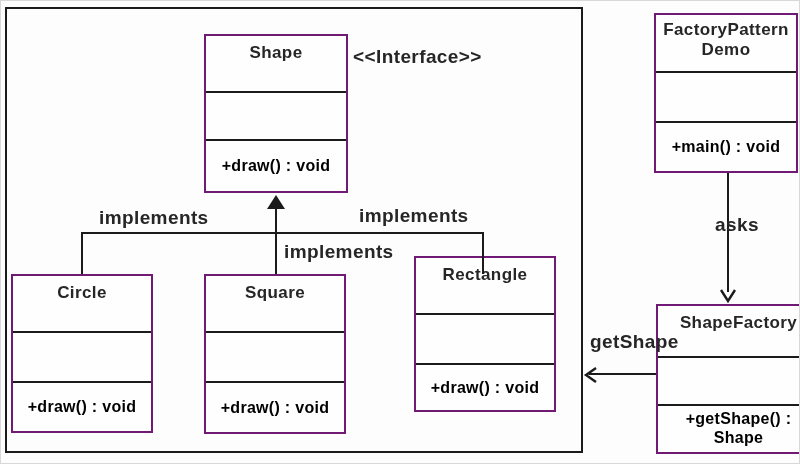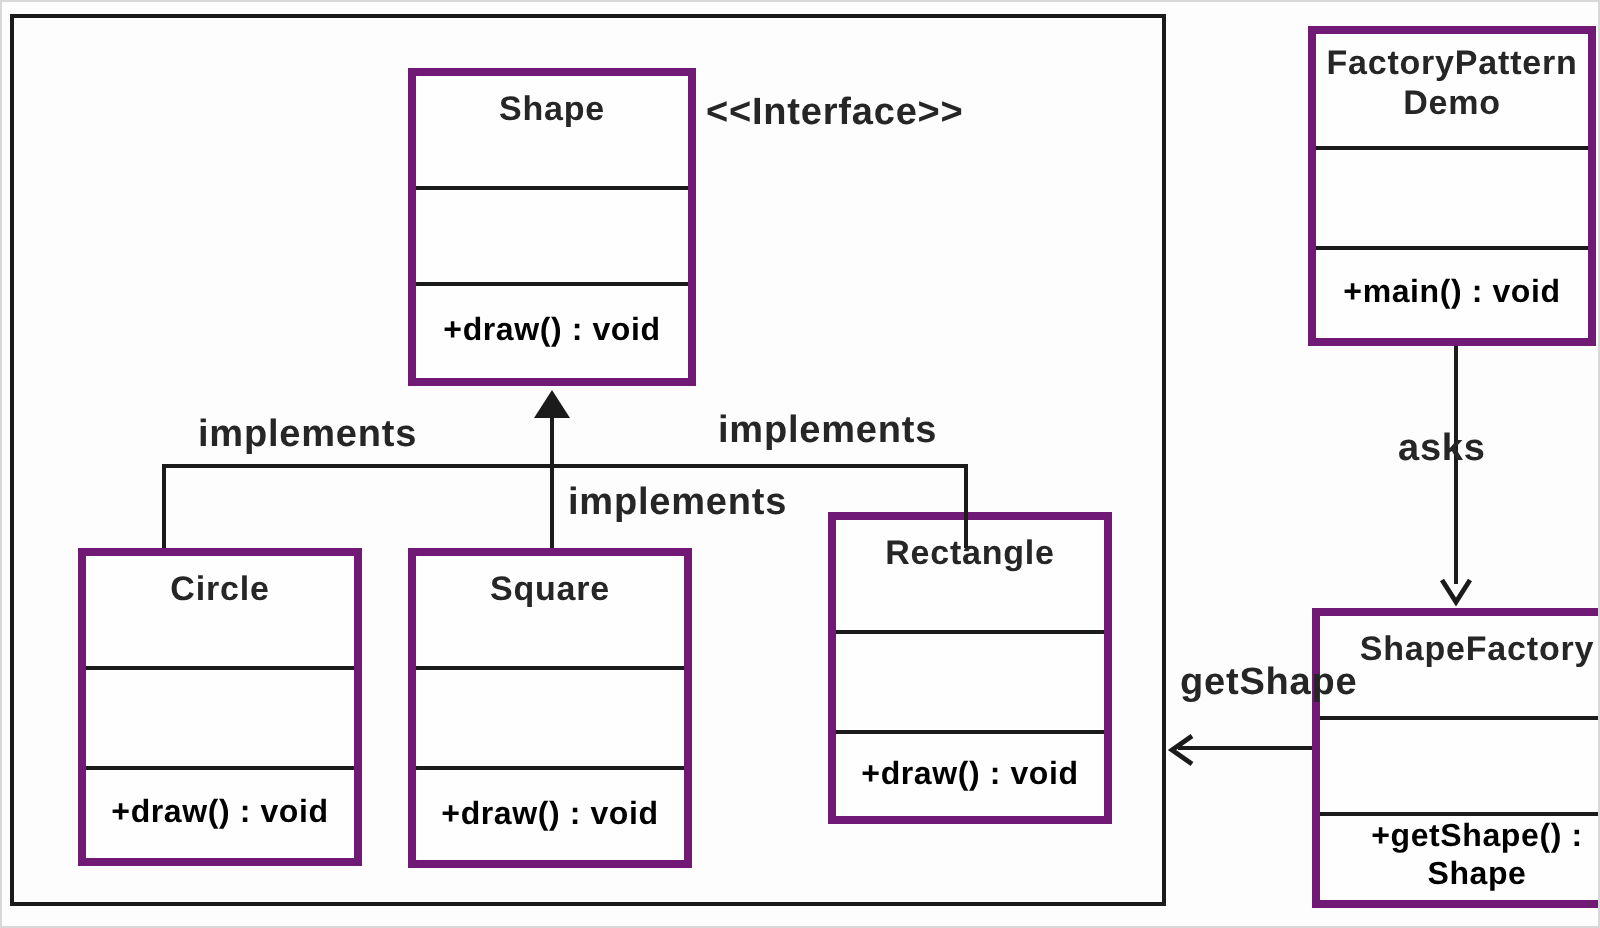--- a/index.html
+++ b/index.html
@@ -20,21 +20,21 @@
   .outer-box {
     position: absolute;
     left: 4px; top: 6px;
     width: 578px; height: 446px;
     border: 2px solid #1b1b1b;
     background: transparent;
   }
   
   .uml-class {
     position: absolute;
-    border: 4px solid #701a75;
+    border: 2px solid #701a75;
     background: #fefefe;
     display: flex;
     flex-direction: column;
   }
   .c-title {
     border-bottom: 2px solid #1b1b1b;
     display: flex;
     justify-content: center;
     align-items: flex-start;
     padding-top: 7px;
@@ -60,21 +60,21 @@
     letter-spacing: 0.3px;
     white-space: pre-line;
     text-align: center;
     line-height: 1.2;
   }
   
   #cls-shape     { left: 203px; top: 33px;  width: 144px; height: 159px; }
   #cls-shape .c-title { height: 57px; }
   #cls-shape .c-attrs { height: 48px; }
 
-  #cls-circle    { left: 10px;  top: 273px; width: 142px; height: 159px; margin-left: 28px; }
+  #cls-circle    { left: 10px;  top: 273px; width: 142px; height: 159px; }
   #cls-square    { left: 203px; top: 273px; width: 142px; height: 160px; }
   #cls-rectangle { left: 413px; top: 255px; width: 142px; height: 156px; }
   #cls-circle .c-title, #cls-square .c-title, #cls-rectangle .c-title { height: 57px; }
   #cls-circle .c-attrs, #cls-square .c-attrs, #cls-rectangle .c-attrs { height: 50px; }
 
   #cls-demo      { left: 653px; top: 12px;  width: 144px; height: 160px; }
   #cls-demo .c-title { height: 58px; padding-top: 5px; }
   #cls-demo .c-attrs { height: 50px; }
 
   #cls-factory   { left: 655px; top: 303px; width: 165px; height: 150px; }
@@ -110,21 +110,21 @@
     font-size: 19px;
     font-weight: bold;
     color: #262626;
     letter-spacing: 0.4px;
     white-space: nowrap;
   }
   #lbl-interface        { left: 352px; top: 45px; }
   #lbl-implements-left  { left: 98px;  top: 206px; }
   #lbl-implements-right { left: 358px; top: 204px; }
   #lbl-implements-mid   { left: 283px; top: 240px; }
-  #lbl-asks             { left: 698px; top: 213px; }
+  #lbl-asks             { left: 714px; top: 213px; }
   #lbl-creates          { left: 589px; top: 330px; }
 </style>
 </head>
 <body>
 
 <div class="canvas">
 
   <div class="outer-box"></div>
 
   <div class="uml-class" id="cls-shape">

